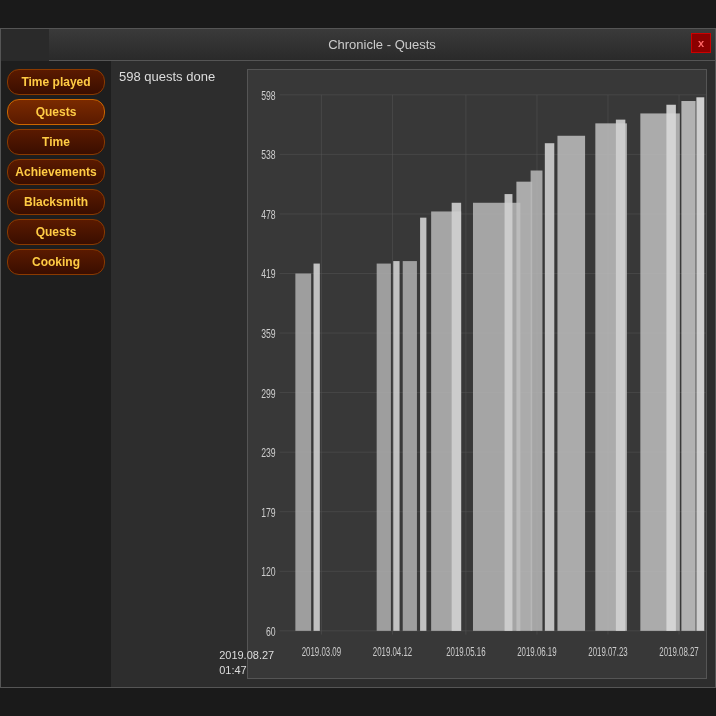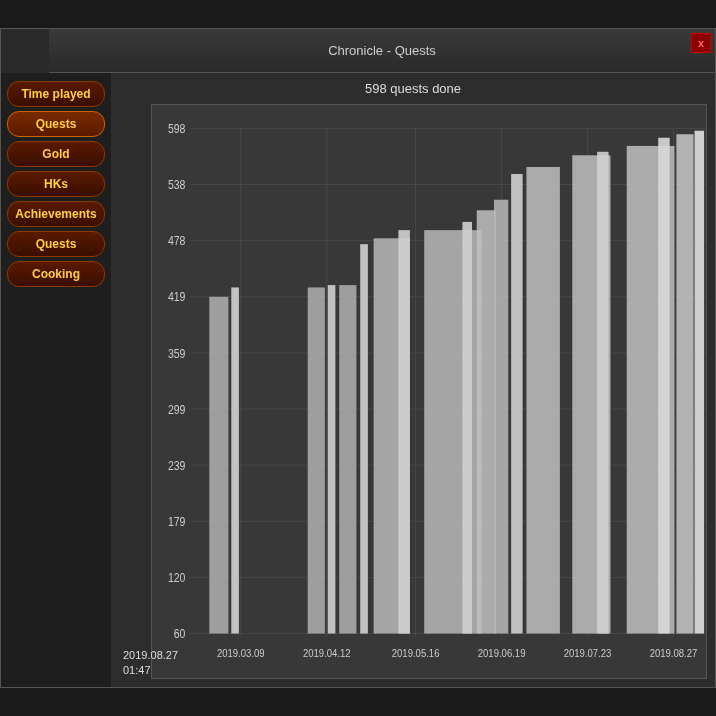--- a/index.html
+++ b/index.html
@@ -17,21 +17,21 @@
       width: 716px;
       height: 660px;
       background: #2a2a2a;
       border: 1px solid #555;
       position: relative;
       display: flex;
       flex-direction: column;
     }
     .title-bar {
       background: linear-gradient(to bottom, #3a3a3a, #2a2a2a);
-      height: 44px;
+      height: 32px;
       display: flex;
       align-items: center;
       justify-content: center;
       border-bottom: 1px solid #555;
       position: relative;
       margin-left: 48px;
     }
     .title-text {
       color: #ccc;
       font-size: 13px;
@@ -78,21 +78,21 @@
       border-radius: 12px;
     }
     .sidebar-btn.active {
       background: linear-gradient(to bottom, #7a2a00, #5a1a00);
       border-color: #cc6600;
     }
     .main-area {
       flex: 1;
       background: #2d2d2d;
       display: flex;
-      flex-direction: column;
+      flex-direction: row;
       padding: 8px;
       overflow: hidden;
     }
     .chart-title {
       color: #ddd;
       font-size: 13px;
       text-align: center;
       margin-bottom: 8px;
     }
     .chart-container {
@@ -128,23 +128,23 @@
 <div class="window">
   <div class="title-bar">
     <span class="title-text">Chronicle - Quests</span>
     <div class="close-btn">x</div>
   </div>
   <div class="content">
     <div class="sidebar">
 
     <div class="sidebar-btn">Time played</div>
         <div class="sidebar-btn active">Quests</div>
-        <div class="sidebar-btn">Gold</div>
-        <div class="sidebar-btn">HKs</div>
+        <div class="sidebar-btn">Time</div>
         <div class="sidebar-btn">Achievements</div>
+        <div class="sidebar-btn">Blacksmith</div>
         <div class="sidebar-btn">Quests</div>
         <div class="sidebar-btn">Cooking</div>
       </div>
     <div class="main-area">
       <div class="chart-title">598 quests done</div>
       <div class="chart-container">
         <div class="chart-area">
           <svg class="chart-svg" viewBox="0 0 580 490" preserveAspectRatio="none">
 
             <line x1="40" y1="20" x2="580" y2="20" stroke="#555" stroke-width="0.5"></line>

